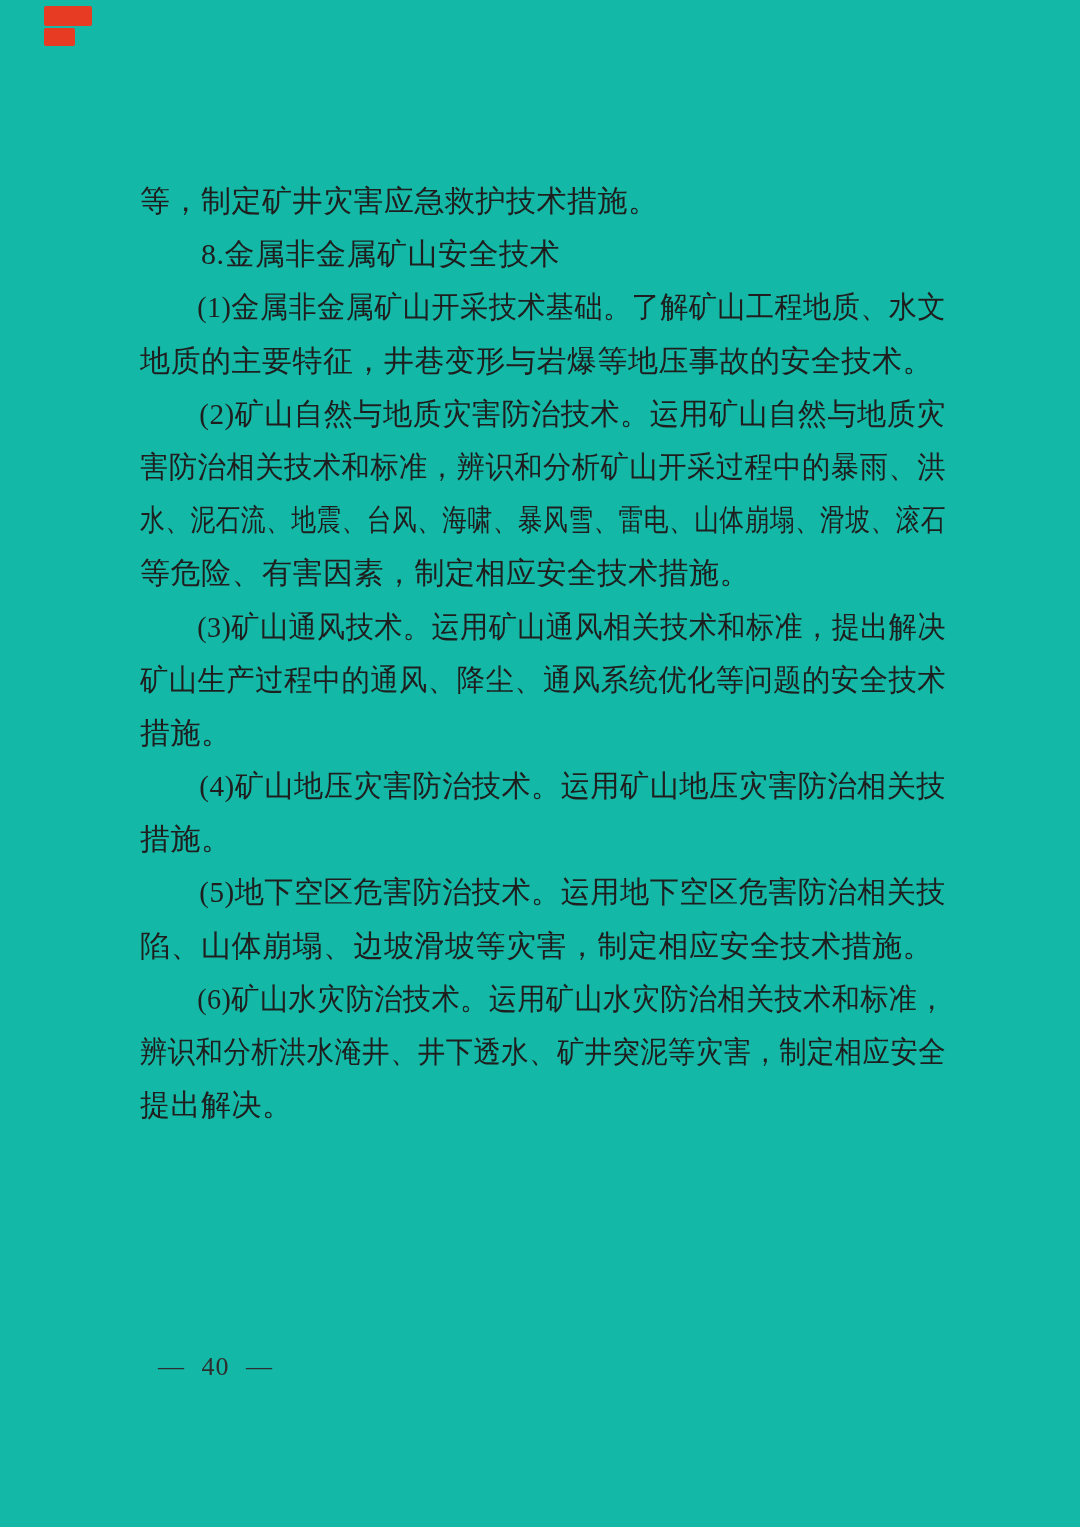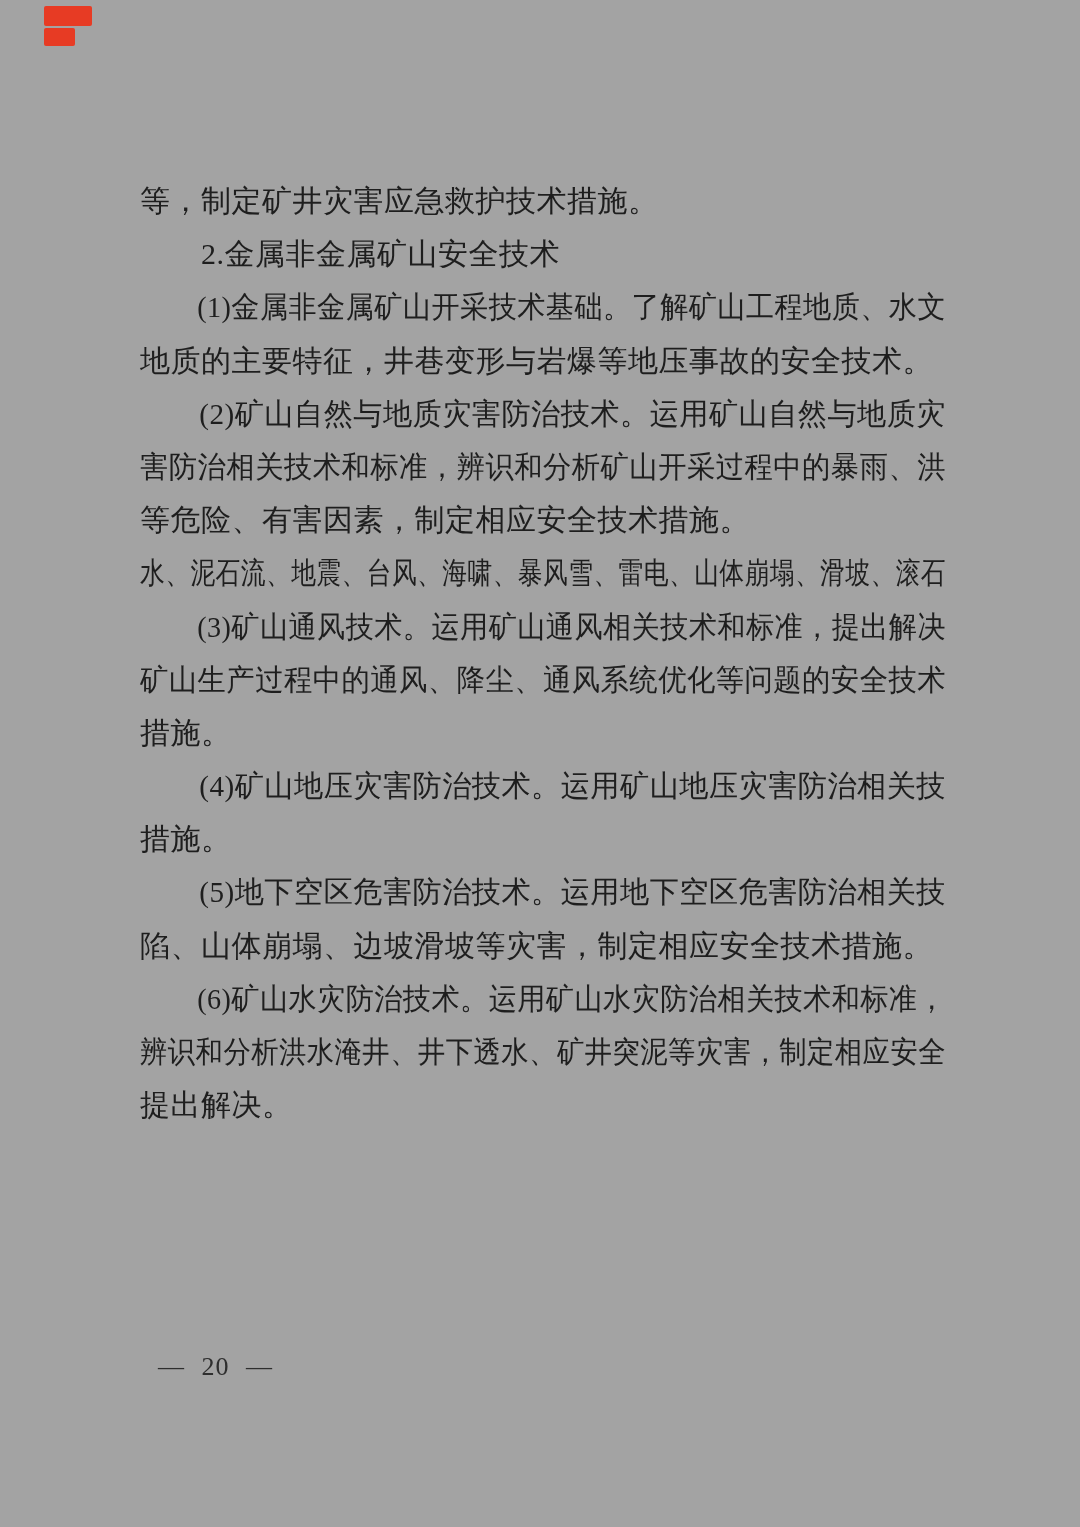--- a/index.html
+++ b/index.html
@@ -1,20 +1,20 @@
 <!DOCTYPE html>
 <html><head>
 <meta charset="utf-8">
 <style>
   html, body { margin: 0; padding: 0; background: #ffffff; }
   .page {
     position: relative;
     width: 1080px;
     height: 1527px;
-    background: #a3a3a3;
+    background: #14b8a6;
     overflow: hidden;
     font-family: "Liberation Serif", "DejaVu Serif", serif;
   }
   .red-mark {
     position: absolute;
     background: #e73b24;
     border-radius: 2px;
   }
   .red-mark.m1 { left: 44px; top: 6px;  width: 48px; height: 20px; }
   .red-mark.m2 { left: 44px; top: 28px; width: 31px; height: 18px; }
@@ -52,34 +52,34 @@
 </head>
 <body>
 
 <div class="page">
 
   <div class="red-mark m1" style="background: rgb(231, 59, 36);"></div>
   <div class="red-mark m2" style="background: rgb(231, 59, 36);"></div>
 
   <div class="doc-body">
     <div class="text-line"><span class="line-inner">等，制定矿井灾害应急救护技术措施。</span></div>
-    <div class="text-line"><span class="line-inner">　　2.金属非金属矿山安全技术</span></div>
+    <div class="text-line"><span class="line-inner">　　8.金属非金属矿山安全技术</span></div>
     <div class="text-line"><span class="line-inner" style="transform: scaleX(0.937226);">　　(1)金属非金属矿山开采技术基础。了解矿山工程地质、水文</span></div>
     <div class="text-line"><span class="line-inner">地质的主要特征，井巷变形与岩爆等地压事故的安全技术。</span></div>
     <div class="text-line"><span class="line-inner" style="transform: scaleX(0.971688);">　　(2)矿山自然与地质灾害防治技术。运用矿山自然与地质灾</span></div>
     <div class="text-line"><span class="line-inner" style="transform: scaleX(0.943794);">害防治相关技术和标准，辨识和分析矿山开采过程中的暴雨、洪</span></div>
+    <div class="text-line"><span class="line-inner" style="transform: scaleX(0.82582);">水、泥石流、地震、台风、海啸、暴风雪、雷电、山体崩塌、滑坡、滚石</span></div>
     <div class="text-line"><span class="line-inner">等危险、有害因素，制定相应安全技术措施。</span></div>
-    <div class="text-line"><span class="line-inner" style="transform: scaleX(0.82582);">水、泥石流、地震、台风、海啸、暴风雪、雷电、山体崩塌、滑坡、滚石</span></div>
     <div class="text-line"><span class="line-inner" style="transform: scaleX(0.937226);">　　(3)矿山通风技术。运用矿山通风相关技术和标准，提出解决</span></div>
     <div class="text-line"><span class="line-inner" style="transform: scaleX(0.943794);">矿山生产过程中的通风、降尘、通风系统优化等问题的安全技术</span></div>
     <div class="text-line"><span class="line-inner">措施。</span></div>
     <div class="text-line"><span class="line-inner" style="transform: scaleX(0.971688);">　　(4)矿山地压灾害防治技术。运用矿山地压灾害防治相关技</span></div>
     <div class="text-line"><span class="line-inner">措施。</span></div>
     <div class="text-line"><span class="line-inner" style="transform: scaleX(0.971688);">　　(5)地下空区危害防治技术。运用地下空区危害防治相关技</span></div>
     <div class="text-line"><span class="line-inner">陷、山体崩塌、边坡滑坡等灾害，制定相应安全技术措施。</span></div>
     <div class="text-line"><span class="line-inner" style="transform: scaleX(0.937226);">　　(6)矿山水灾防治技术。运用矿山水灾防治相关技术和标准，</span></div>
     <div class="text-line"><span class="line-inner" style="transform: scaleX(0.911249);">辨识和分析洪水淹井、井下透水、矿井突泥等灾害，制定相应安全</span></div>
     <div class="text-line"><span class="line-inner">提出解决。</span></div>
   </div>
 
-  <div class="footer">— 20 —</div>
+  <div class="footer">— 40 —</div>
 
 </div>
 
 </body></html>

